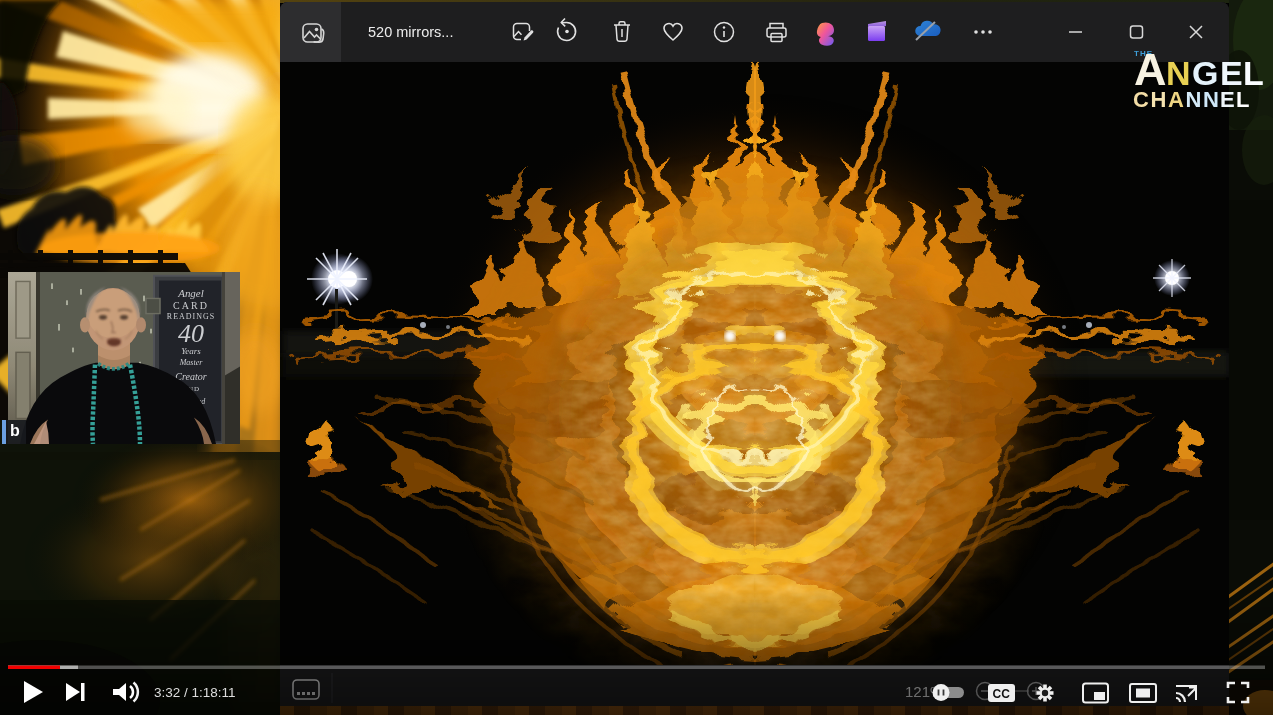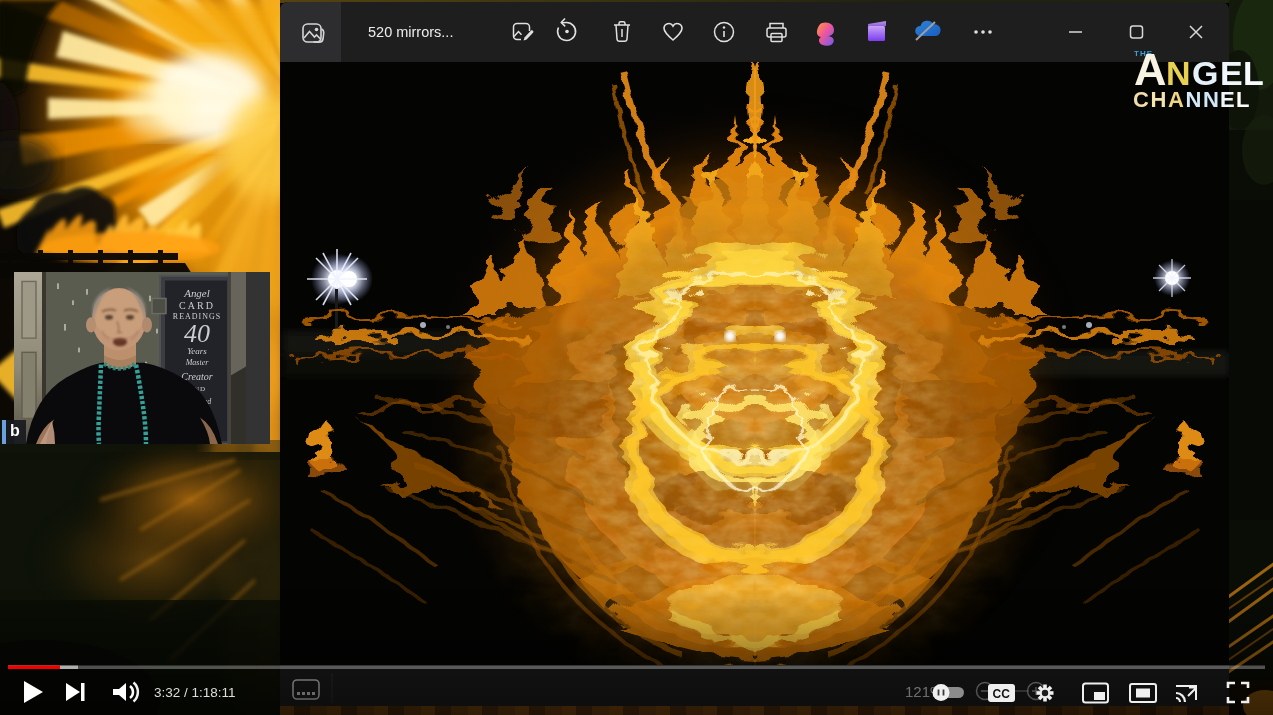--- a/index.html
+++ b/index.html
@@ -514,21 +514,21 @@
         <path d="M749 26 h8 M753 22 v8" stroke="#9a9a9a" stroke-width="1.5"></path>
         </g>
       </svg>
     </div>
 
     <div class="abs" style="left:0;top:704px;width:949px;height:9px;background:
       repeating-linear-gradient(90deg, rgba(190,110,20,0.3) 0 14px, rgba(60,30,8,0.3) 14px 30px, rgba(140,80,16,0.3) 30px 47px),
       linear-gradient(90deg,#3a2408,#5a3410 35%,#4a2a0c 65%,#2a1806);"></div>
   </div>
 
-  <div class="abs" id="webcam" style="left:14px;top:272px;width:256px;height:172px;overflow:hidden;background:#333;">
+  <div class="abs" id="webcam" style="left:8px;top:272px;width:232px;height:172px;overflow:hidden;background:#333;">
     <svg width="232" height="172" viewBox="0 0 232 182" preserveAspectRatio="none" xmlns="http://www.w3.org/2000/svg">
       <defs>
         <linearGradient id="doorg" x1="0" y1="0" x2="0" y2="1">
           <stop offset="0" stop-color="#b7b2a0"></stop>
             <stop offset="0.55" stop-color="#98927e"></stop>
             <stop offset="1" stop-color="#5f5a4c"></stop>
         </linearGradient>
         <linearGradient id="tinsel" x1="0" y1="0" x2="1" y2="0" spreadMethod="repeat" gradientUnits="userSpaceOnUse">
           <stop offset="0" stop-color="#23251e"></stop>
             <stop offset="0.35" stop-color="#5c5f50"></stop>

